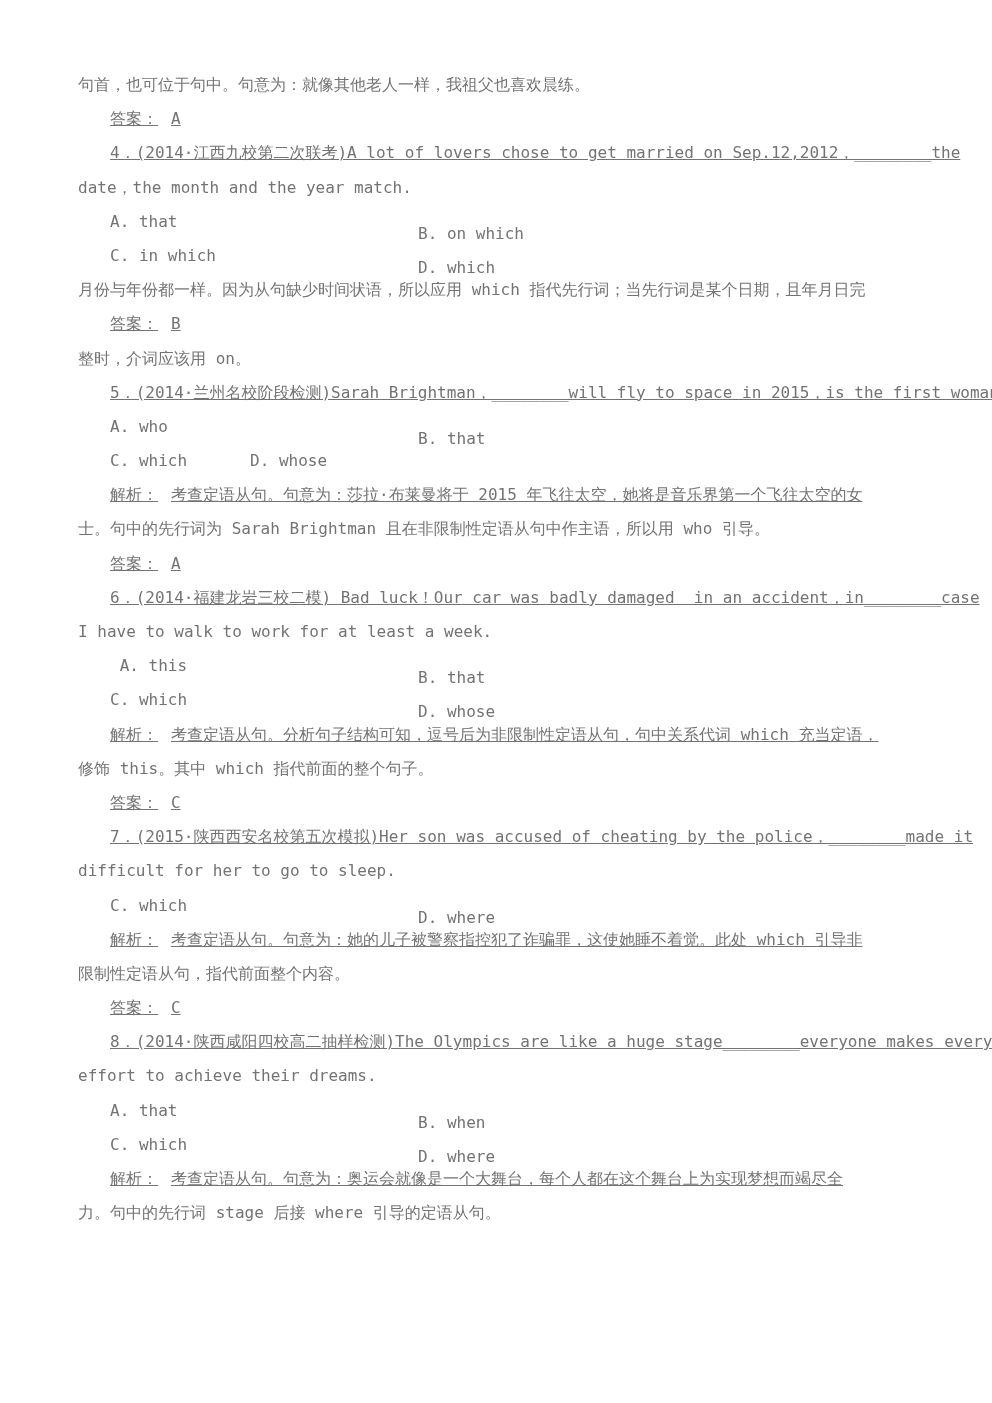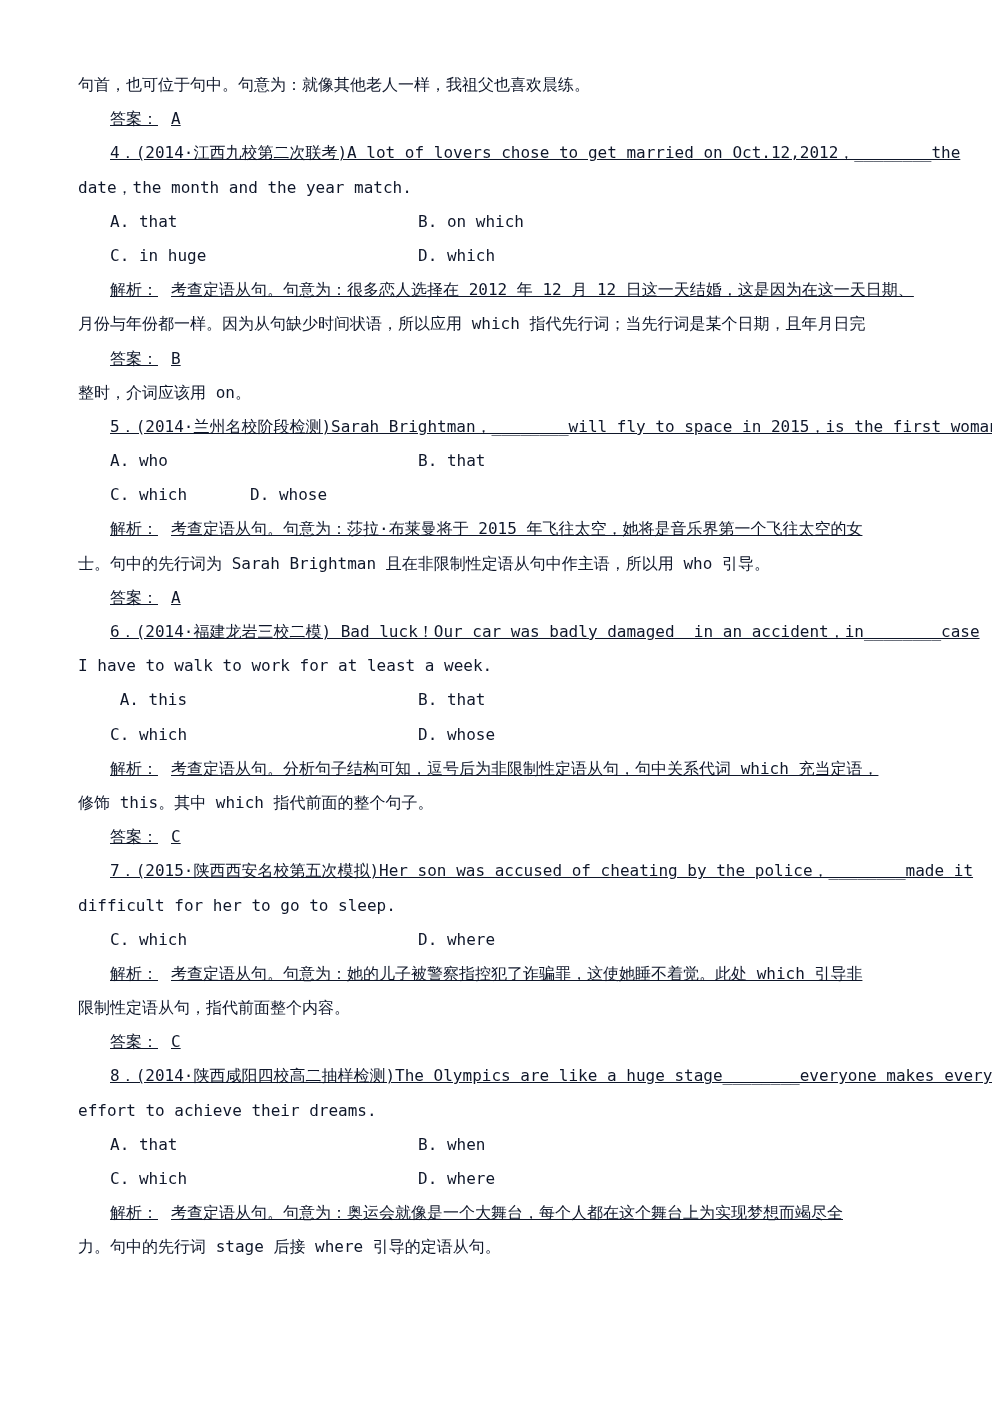--- a/index.html
+++ b/index.html
@@ -3,48 +3,47 @@
 <meta charset="utf-8">
 <style>
   html, body { margin: 0; padding: 0; background: #ffffff; }
   body { width: 992px; height: 1403px; overflow: hidden; }
   .page {
     box-sizing: border-box;
     width: 992px; height: 1403px;
     padding: 68px 20px 0 78px;
     font-family: "DejaVu Sans Mono", "Liberation Mono", monospace;
     font-size: 16px;
-    color: #0f172a;
+    color: #737373;
   }
   .line {
     height: 34.2px;
     line-height: 34.2px;
     white-space: pre;
   }
   .indent { padding-left: 32px; text-decoration: underline; }
   .optrow { position: relative; }
   .opt-a { position: absolute; left: 32px; white-space: pre; }
-  .opt-b { position: absolute; left: 340px; white-space: pre; }
+  .opt-b { position: absolute; left: 340px; white-space: pre; margin-top: 12px; }
   .opt-d-mid { position: absolute; left: 172px; white-space: pre; }
   .gap { margin-left: 13px; }
 </style>
 </head>
 <body>
 
 <div class="page">
 
   <div class="line">句首，也可位于句中。句意为：就像其他老人一样，我祖父也喜欢晨练。</div>
   <div class="line indent"><span>答案：</span><span class="gap">A</span></div>
 
   <section>
-    <div class="line indent">4．(2014·江西九校第二次联考)A lot of lovers chose to get married on Oct.12,2012，________the</div>
+    <div class="line indent">4．(2014·江西九校第二次联考)A lot of lovers chose to get married on Sep.12,2012，________the</div>
     <div class="line">date，the month and the year match.</div>
     <div class="line optrow"><span class="opt-a">A. that</span><span class="opt-b">B. on which</span></div>
-    <div class="line optrow"><span class="opt-a">C. in huge</span><span class="opt-b">D. which</span></div>
-    <div class="line indent"><span>解析：</span><span class="gap">考查定语从句。句意为：很多恋人选择在 2012 年 12 月 12 日这一天结婚，这是因为在这一天日期、</span></div>
+    <div class="line optrow"><span class="opt-a">C. in which</span><span class="opt-b">D. which</span></div>
     <div class="line">月份与年份都一样。因为从句缺少时间状语，所以应用 which 指代先行词；当先行词是某个日期，且年月日完</div>
     <div class="line indent"><span>答案：</span><span class="gap">B</span></div>
     <div class="line">整时，介词应该用 on。</div>
   </section>
 
   <section>
     <div class="line indent">5．(2014·兰州名校阶段检测)Sarah Brightman，________will fly to space in 2015，is the first woman</div>
     <div class="line optrow"><span class="opt-a">A. who</span><span class="opt-b">B. that</span></div>
     <div class="line optrow"><span class="opt-a">C. which</span><span class="opt-d-mid">D. whose</span></div>
     <div class="line indent"><span>解析：</span><span class="gap">考查定语从句。句意为：莎拉·布莱曼将于 2015 年飞往太空，她将是音乐界第一个飞往太空的女</span></div>

